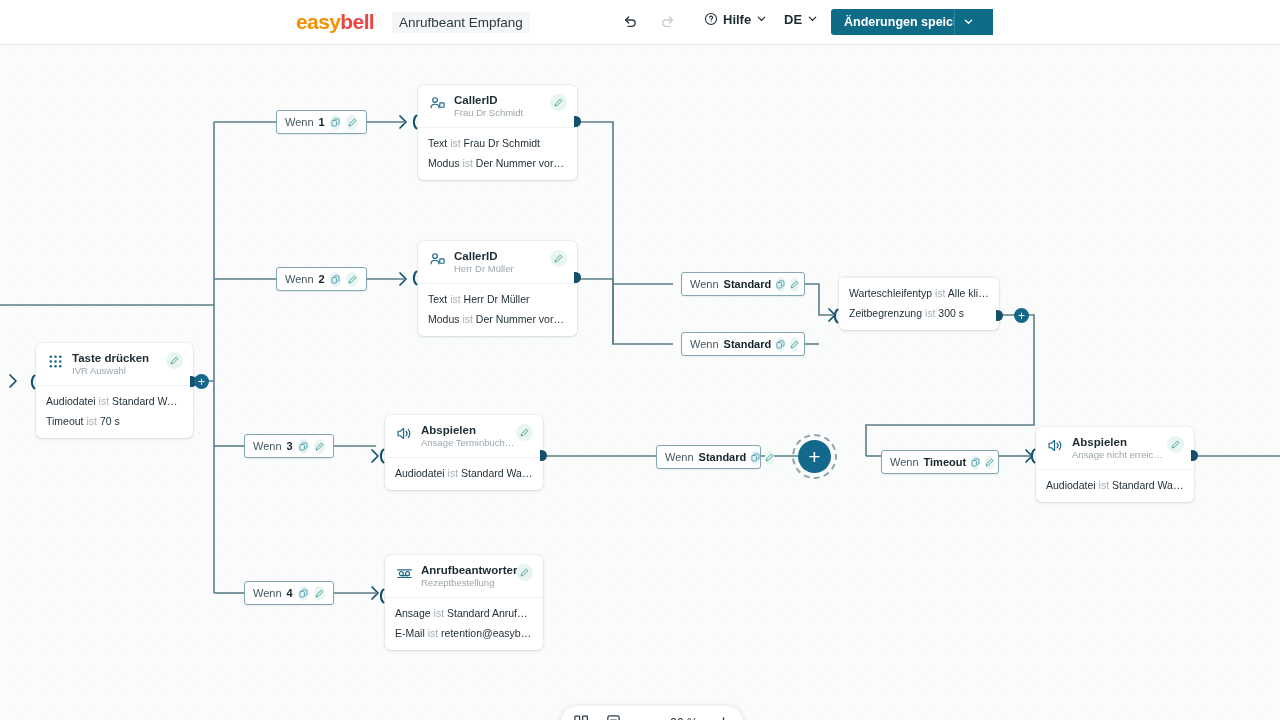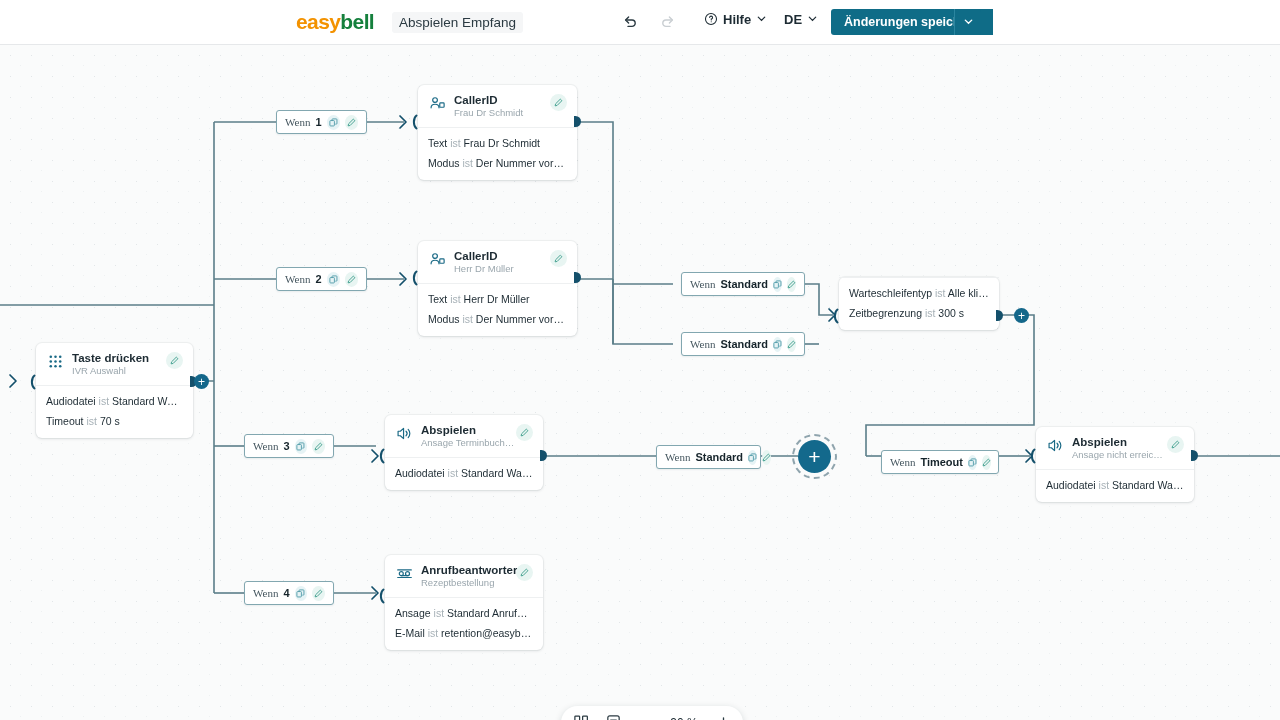--- a/index.html
+++ b/index.html
@@ -16,21 +16,21 @@
     width: 1280px; height: 45px;
     background: #ffffff;
     border-bottom: 1px solid #e6e8ea;
     z-index: 50;
   }
   #logo {
     position: absolute; left: 296px; top: 10px;
     font-size: 21px; font-weight: bold; letter-spacing: -0.6px;
     color: #f39200;
   }
-  #logo .b { color: #15803d; text-align: right; }
+  #logo .b { color: #ef4444; text-align: right; }
   #doc-title {
     position: absolute; left: 392px; top: 12px;
     font-size: 13.5px; color: #2b3a42;
     padding: 3px 7px; border-radius: 3px;
     background: #f5f6f7;
   }
   .hdr-icon-btn {
     position: absolute; top: 11px;
     width: 22px; height: 22px;
     display: flex; align-items: center; justify-content: center;
@@ -144,21 +144,21 @@
     position: absolute;
     height: 24px; background: #fff;
     border: 1px solid #82a7b0;
     border-radius: 3px;
     display: flex; align-items: center;
     padding: 0 8px; gap: 5px;
     font-size: 11px; color: #2b3a42;
     box-shadow: 0 1px 2px rgba(20,40,50,.07);
     z-index: 12;
   }
-  .chip .kw { color: #45565f; font-family: Liberation Serif, serif; }
+  .chip .kw { color: #45565f; }
   .chip .val { font-weight: bold; color: #16242b; }
   .chip-ico {
     width: 15px; height: 15px; border-radius: 50%;
     display: flex; align-items: center; justify-content: center;
   }
   .chip-copy { background: #e6f3f5; color: #4e9aa8; }
   .chip-edit { background: #e8f5f2; color: #3a9c8a; }
 
   
   .plus-sm {
@@ -195,21 +195,21 @@
 </style>
 </head>
 <body>
 
 <div id="header">
 
   <div id="logo">
     <span>easy</span><span class="b">bell</span>
   </div>
 
-  <div id="doc-title">Abspielen Empfang</div>
+  <div id="doc-title">Anrufbeant Empfang</div>
 
   <div id="undo-btn" class="hdr-icon-btn">
     <svg width="16" height="16" viewBox="0 0 16 16" fill="none" stroke="currentColor" stroke-width="1.4" stroke-linecap="round" stroke-linejoin="round">
       <path d="M4 6h6a3.2 3.2 0 0 1 0 6.4H6"></path>
         <polyline points="6.6,3 3.6,6 6.6,9"></polyline>
     </svg>
   </div>
 
   <div id="redo-btn" class="hdr-icon-btn">
     <svg width="16" height="16" viewBox="0 0 16 16" fill="none" stroke="currentColor" stroke-width="1.4" stroke-linecap="round" stroke-linejoin="round">

